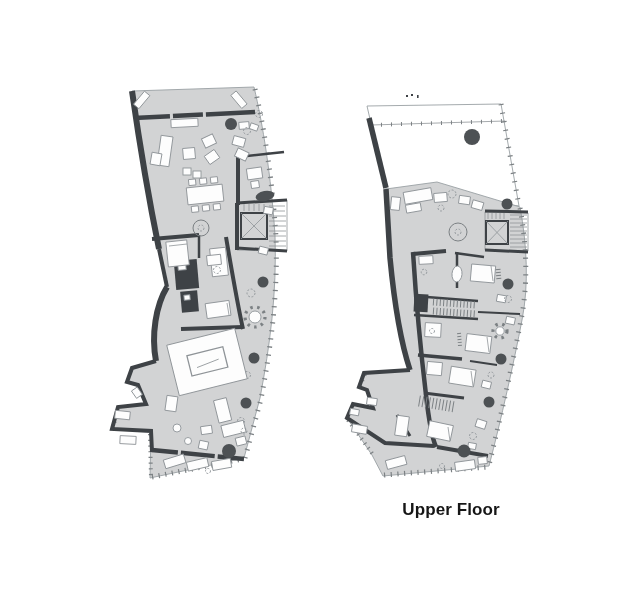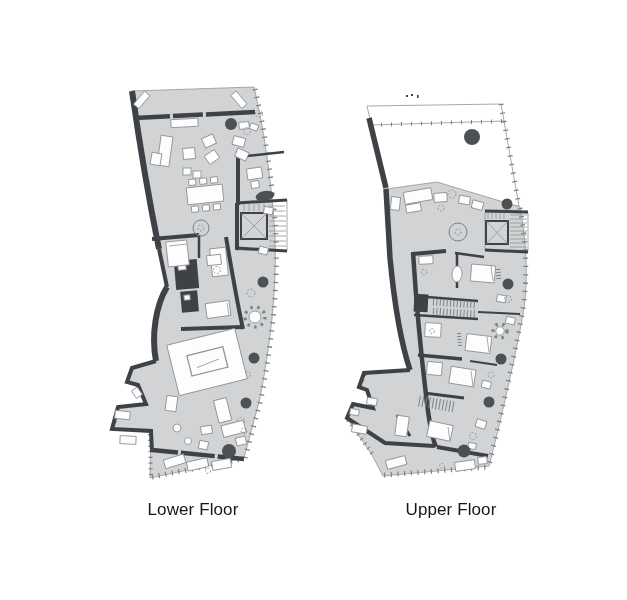--- a/index.html
+++ b/index.html
@@ -10,21 +10,21 @@
     position:relative;overflow:hidden;
   }
   .stage{position:absolute;inset:0;}
   svg{position:absolute;left:0;top:0;}
   .caption{
     position:absolute;top:499px;transform:translateX(-50%);
     font-size:17px;line-height:22px;color:var(--text,#161616);
     white-space:nowrap;letter-spacing:.1px;
   }
   .caption-lower{left:193px;}
-  .caption-upper{left:451px;}
+  .caption-upper{left:451px;font-weight:bold;}
   
   .outline{fill:var(--floor,#d2d3d4);stroke:var(--edge,#9aa0a4);stroke-width:.9;}
   .terrace{fill:#ffffff;stroke:var(--edge,#9aa0a4);stroke-width:.9;}
   .wall{stroke:var(--wall,#3e4246);fill:none;stroke-linecap:butt;}
   .wallfill{fill:var(--wall,#3e4246);stroke:none;}
   .furn{fill:var(--furniture-fill,#fdfdfd);stroke:var(--furniture-outline,#8f9498);stroke-width:.9;}
   .thin{stroke:var(--furniture-outline,#8f9498);fill:none;stroke-width:.8;}
   .col{fill:var(--column,#4d5154);stroke:none;}
   .tick{stroke:var(--hatch,#7c8184);fill:none;}
   .ring{stroke:var(--hatch,#7c8184);fill:none;stroke-width:1;}
@@ -287,15 +287,14 @@
     <g>
       <circle class="col" cx="507" cy="204" r="5.5"></circle>
       <circle class="col" cx="508" cy="284" r="5.5"></circle>
       <circle class="col" cx="501" cy="359" r="5.5"></circle>
       <circle class="col" cx="489" cy="402" r="5.5"></circle>
       <circle class="col" cx="464" cy="451" r="6.5"></circle>
     </g>
   </g>
 </svg>
 
-<div class="caption caption-lower">Lower Floor</div>
 <div class="caption caption-upper">Upper Floor</div>
 </div>
 
 </body></html>

